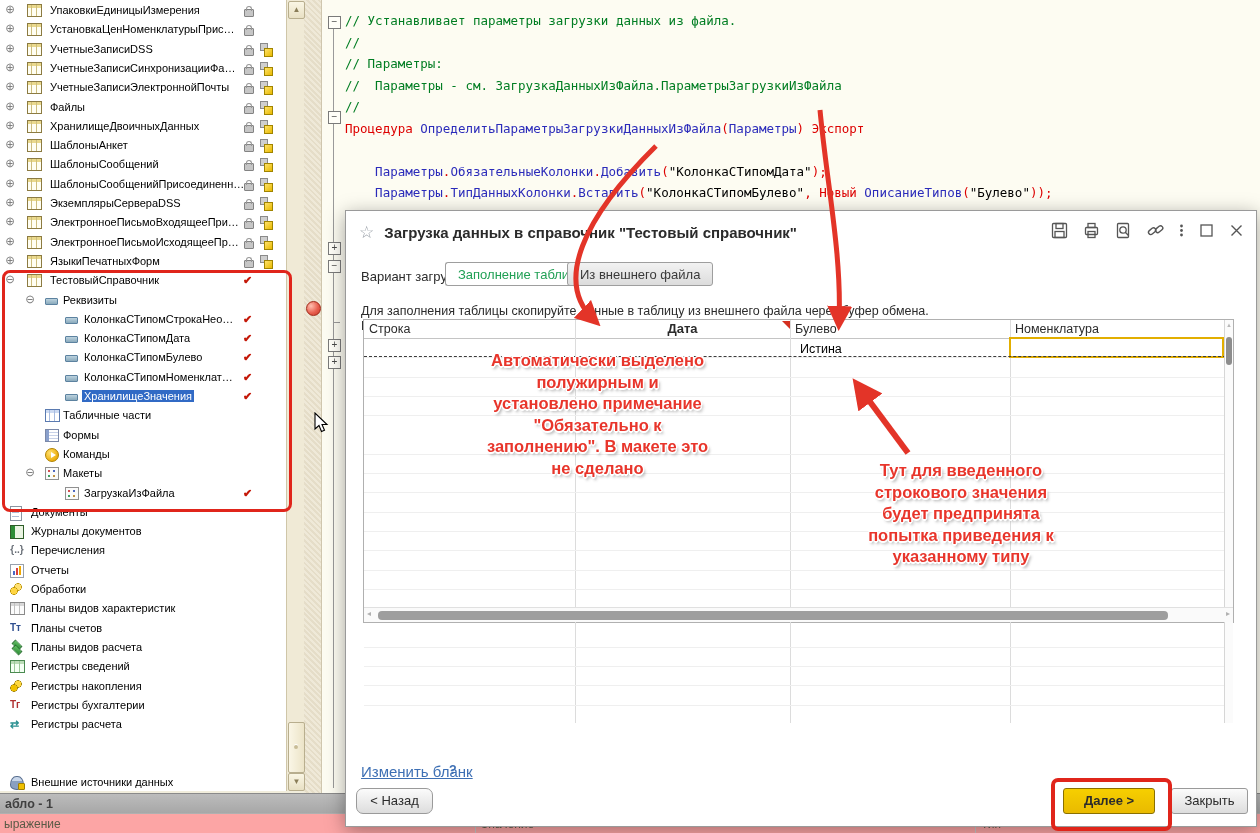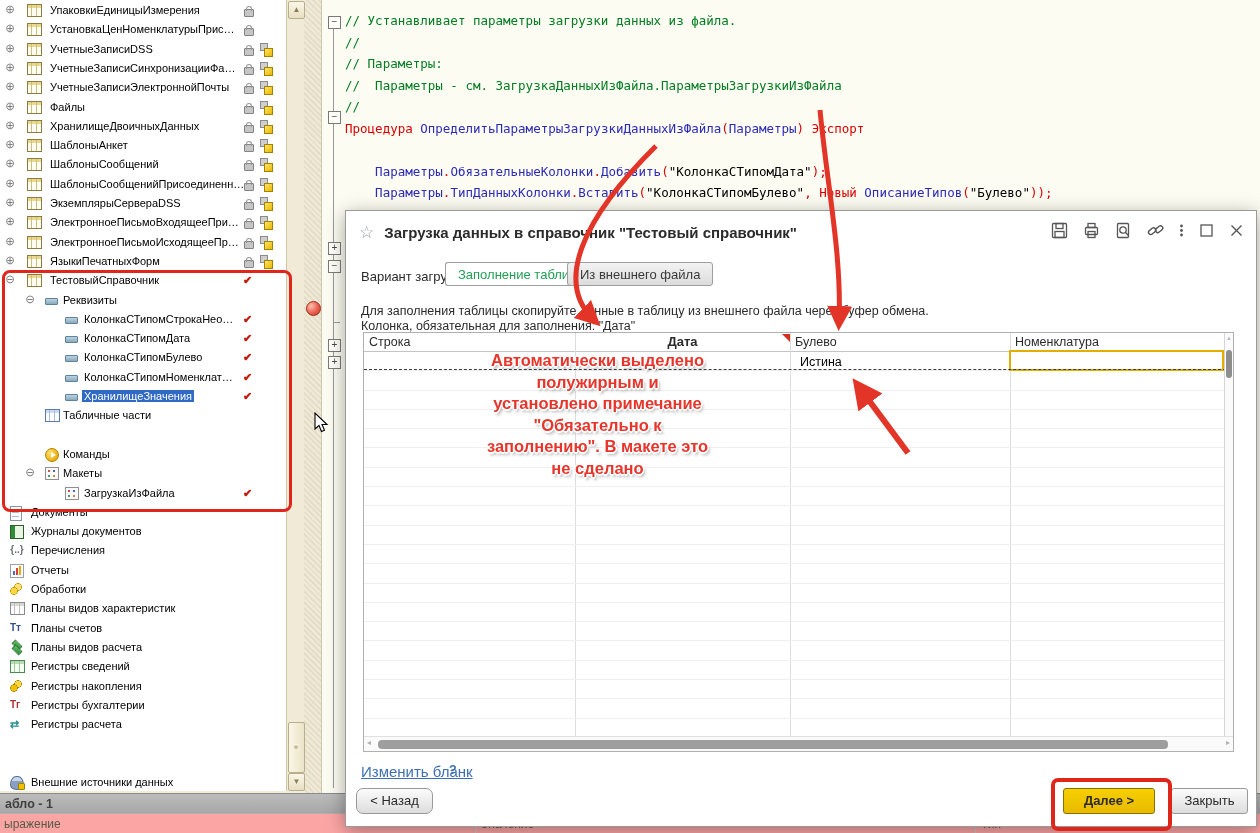--- a/index.html
+++ b/index.html
@@ -85,21 +85,21 @@
   #dlg-icons{position:absolute;right:12px;top:11px;display:flex;gap:15px;align-items:center;}
   #dlg-icons svg{display:block;}
   .vlabel{position:absolute;left:15px;top:58px;font-size:13px;color:#2b2b2b;}
   .tab{position:absolute;top:51px;height:24px;line-height:24px;padding:0 12px;font-size:13px;border:1px solid #9e9e9e;border-radius:3px;box-sizing:border-box;}
   #tab1{left:99px;background:#fff;color:#21a055;border-right:1px solid #b8b8b8;}
   #tab2{left:221px;background:linear-gradient(#f2f2f2,#dcdcdc);color:#3a3a3a;}
   .hint{position:absolute;left:15px;font-size:12.5px;color:#2b2b2b;}
   #hint1{top:93px;}
   #hint2{top:108px;}
   
-  #dtable{position:absolute;left:17px;top:121px;width:871px;height:420px;border:1px solid #b0b0b0;box-sizing:border-box;background:#fff;}
+  #dtable{position:absolute;left:17px;top:108px;width:871px;height:304px;border:1px solid #b0b0b0;box-sizing:border-box;background:#fff;}
   #dtable .hrow{position:absolute;left:0;top:0;width:862px;height:18px;border-bottom:1px solid #c4c4c4;font-size:12.5px;color:#2b2b2b;}
   .hcell{position:absolute;top:0;height:18px;line-height:18px;padding-left:5px;box-sizing:border-box;white-space:nowrap;overflow:hidden;}
   .hcell.b{font-weight:bold;text-align:center;padding-left:0;font-size:13px;}
   .colline{position:absolute;top:0;width:1px;height:403px;background:#dcdcdc;}
   #tbody-lines{position:absolute;left:0;top:19px;width:862px;height:384px;background:repeating-linear-gradient(180deg,transparent 0 18.3px,#efefef 18.3px 19.3px);}
   #row1-val{position:absolute;left:431px;top:20px;width:200px;height:19px;line-height:19px;font-size:12.5px;color:#000;padding-left:5px;}
   #yellow-cell{position:absolute;left:645px;top:17px;width:215px;height:21px;border:2px solid #e2ae00;box-sizing:border-box;background:#fff;}
   #dash-row{position:absolute;left:0;top:36px;width:862px;height:0;border-top:1.6px dashed #3c3c3c;}
   #note-tri{position:absolute;left:418px;top:1px;width:0;height:0;border-top:8px solid #d43020;border-left:8px solid transparent;}
   
@@ -280,20 +280,24 @@
           <span class="tcheck">✔</span>
         </div>
         <div class="trow lv3" style="top: 387px;">
           <span class="tico ic-attr"></span>
           <span class="tlab sel">ХранилищеЗначения</span>
           <span class="tcheck">✔</span>
         </div>
         <div class="trow lv2" style="top: 406.3px;">
           <span class="tico ic-tabparts"></span>
           <span class="tlab">Табличные части</span>
+        </div>
+        <div class="trow lv2" style="top: 425.6px;">
+          <span class="tico ic-forms"></span>
+          <span class="tlab">Формы</span>
         </div>
         <div class="trow lv2" style="top: 444.9px;"><span class="tico ic-commands"></span><span class="tlab">Команды</span></div>
         <div class="trow lv2" style="top: 464.2px;"><span class="texp">⊖</span><span class="tico ic-layouts"></span><span class="tlab">Макеты</span></div>
         <div class="trow lv3" style="top: 483.5px;"><span class="tico ic-layout"></span><span class="tlab">ЗагрузкаИзФайла</span><span class="tcheck">✔</span></div>
         <div class="trow lv0" style="top: 502.8px;">
           <span class="tico ic-doc"></span>
           <span class="tlab">Документы</span>
         </div>
         <div class="trow lv0" style="top: 522.1px;">
           <span class="tico ic-journal"></span>
@@ -452,20 +456,27 @@
   <div id="redbox-tree"></div>
   <div id="redbox-next"></div>
   <div class="anno" id="anno-left">
       <div class="anno-line">Автоматически выделено</div>
       <div class="anno-line">полужирным и</div>
       <div class="anno-line">установлено примечание</div>
       <div class="anno-line">"Обязательно к</div>
       <div class="anno-line">заполнению". В макете это</div>
       <div class="anno-line">не сделано</div>
     </div>
+  <div class="anno" id="anno-right">
+      <div class="anno-line">Тут для введенного</div>
+      <div class="anno-line">строкового значения</div>
+      <div class="anno-line">будет предпринята</div>
+      <div class="anno-line">попытка приведения к</div>
+      <div class="anno-line">указанному типу</div>
+    </div>
   <svg id="arrows">
     <defs>
       <marker id="ah" markerWidth="5" markerHeight="5" refX="3.2" refY="2.5" orient="auto" markerUnits="strokeWidth">
         <path d="M0,0 L5,2.5 L0,5 z" fill="#e33428"></path>
       </marker>
     </defs>
     <path d="M 656 146 C 583 218 554 282 594 320" fill="none" stroke="#e33428" stroke-width="5" marker-end="url(#ah)"></path>
     <path d="M 820 110 C 827 185 842 255 839 322" fill="none" stroke="#e33428" stroke-width="5" marker-end="url(#ah)"></path>
     <path d="M 908 453 L 859 387" fill="none" stroke="#e33428" stroke-width="6" marker-end="url(#ah)"></path>
   </svg>

